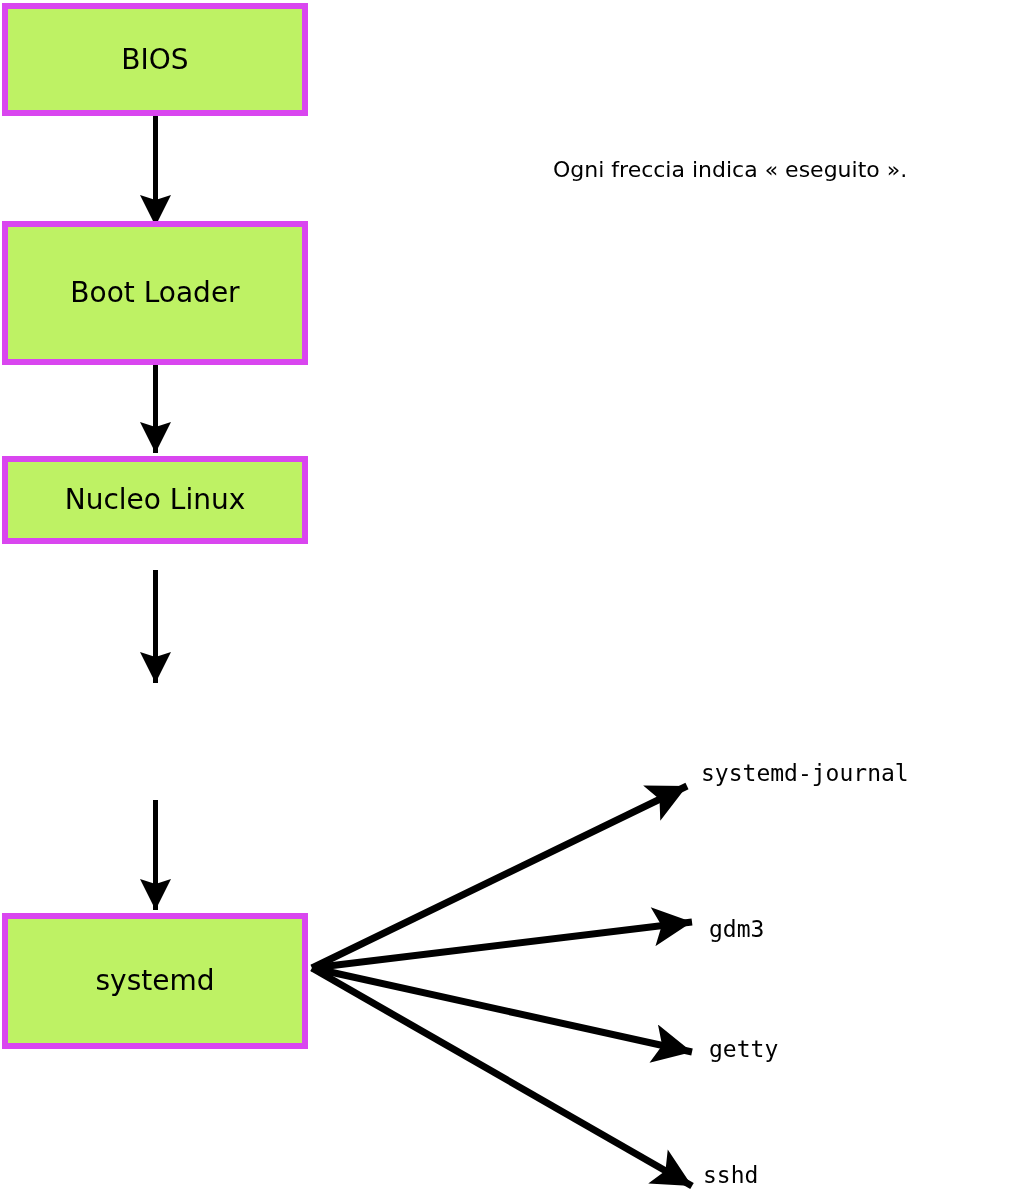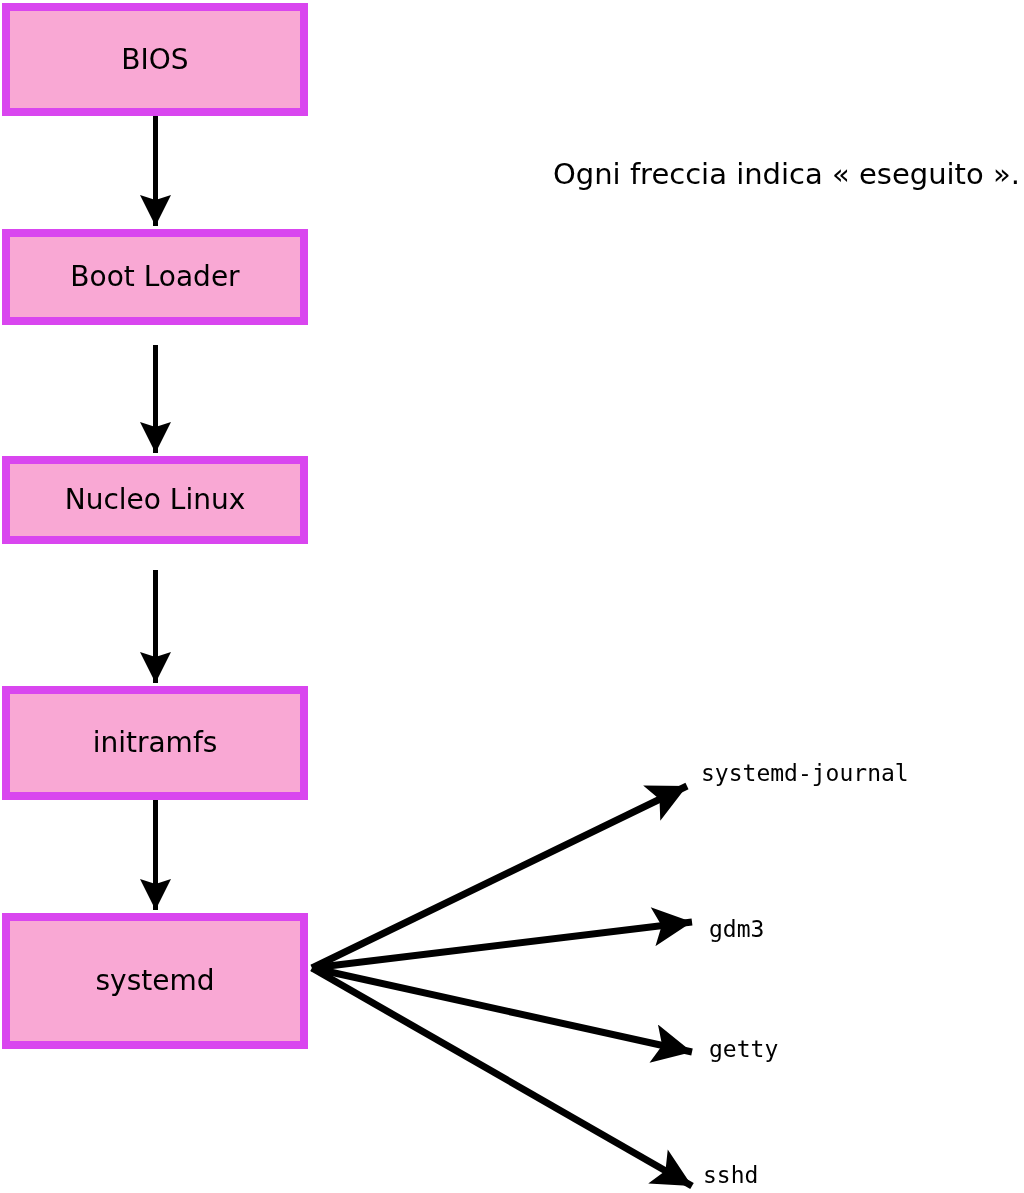--- a/index.html
+++ b/index.html
@@ -21,39 +21,39 @@
     left: 0;
     top: 0;
     width: 1024px;
     height: 1193px;
   }
   .node {
     position: absolute;
     left: 2px;
     width: 306px;
     box-sizing: border-box;
-    background: #f9a8d4;
-    border: 8px solid #d946ef;
+    background: #bef264;
+    border: 6px solid #d946ef;
     display: flex;
     align-items: center;
     justify-content: center;
     font-size: 28px;
     line-height: 1;
     z-index: 2;
   }
   .node-bios        { top: 3px;   height: 113px; }
-  .node-boot-loader { top: 229px; height: 96px; }
+  .node-boot-loader { top: 221px; height: 144px; }
   .node-nucleo      { top: 456px; height: 88px; }
   .node-initramfs   { top: 686px; height: 114px; }
   .node-systemd     { top: 913px; height: 136px; }
   .caption {
     position: absolute;
     left: 553px;
     top: 157px;
-    font-size: 29px;
+    font-size: 22px;
     white-space: nowrap;
   }
   .service-label {
     position: absolute;
     font-family: "DejaVu Sans Mono", "Liberation Mono", monospace;
     font-size: 23px;
     line-height: 1;
     white-space: nowrap;
   }
   .label-systemd-journal { left: 701px; top: 762px; }
@@ -89,23 +89,20 @@
 
   <div class="node node-bios">
     <span>BIOS</span>
   </div>
   <div class="node node-boot-loader">
     <span>Boot Loader</span>
   </div>
   <div class="node node-nucleo">
     <span>Nucleo Linux</span>
   </div>
-  <div class="node node-initramfs">
-    <span>initramfs</span>
-  </div>
   <div class="node node-systemd">
     <span>systemd</span>
   </div>
 
   <div class="caption">Ogni freccia indica « eseguito ».</div>
 
   <span class="service-label label-systemd-journal">systemd-journal</span>
   <span class="service-label label-gdm3">gdm3</span>
   <span class="service-label label-getty">getty</span>
   <span class="service-label label-sshd">sshd</span>

